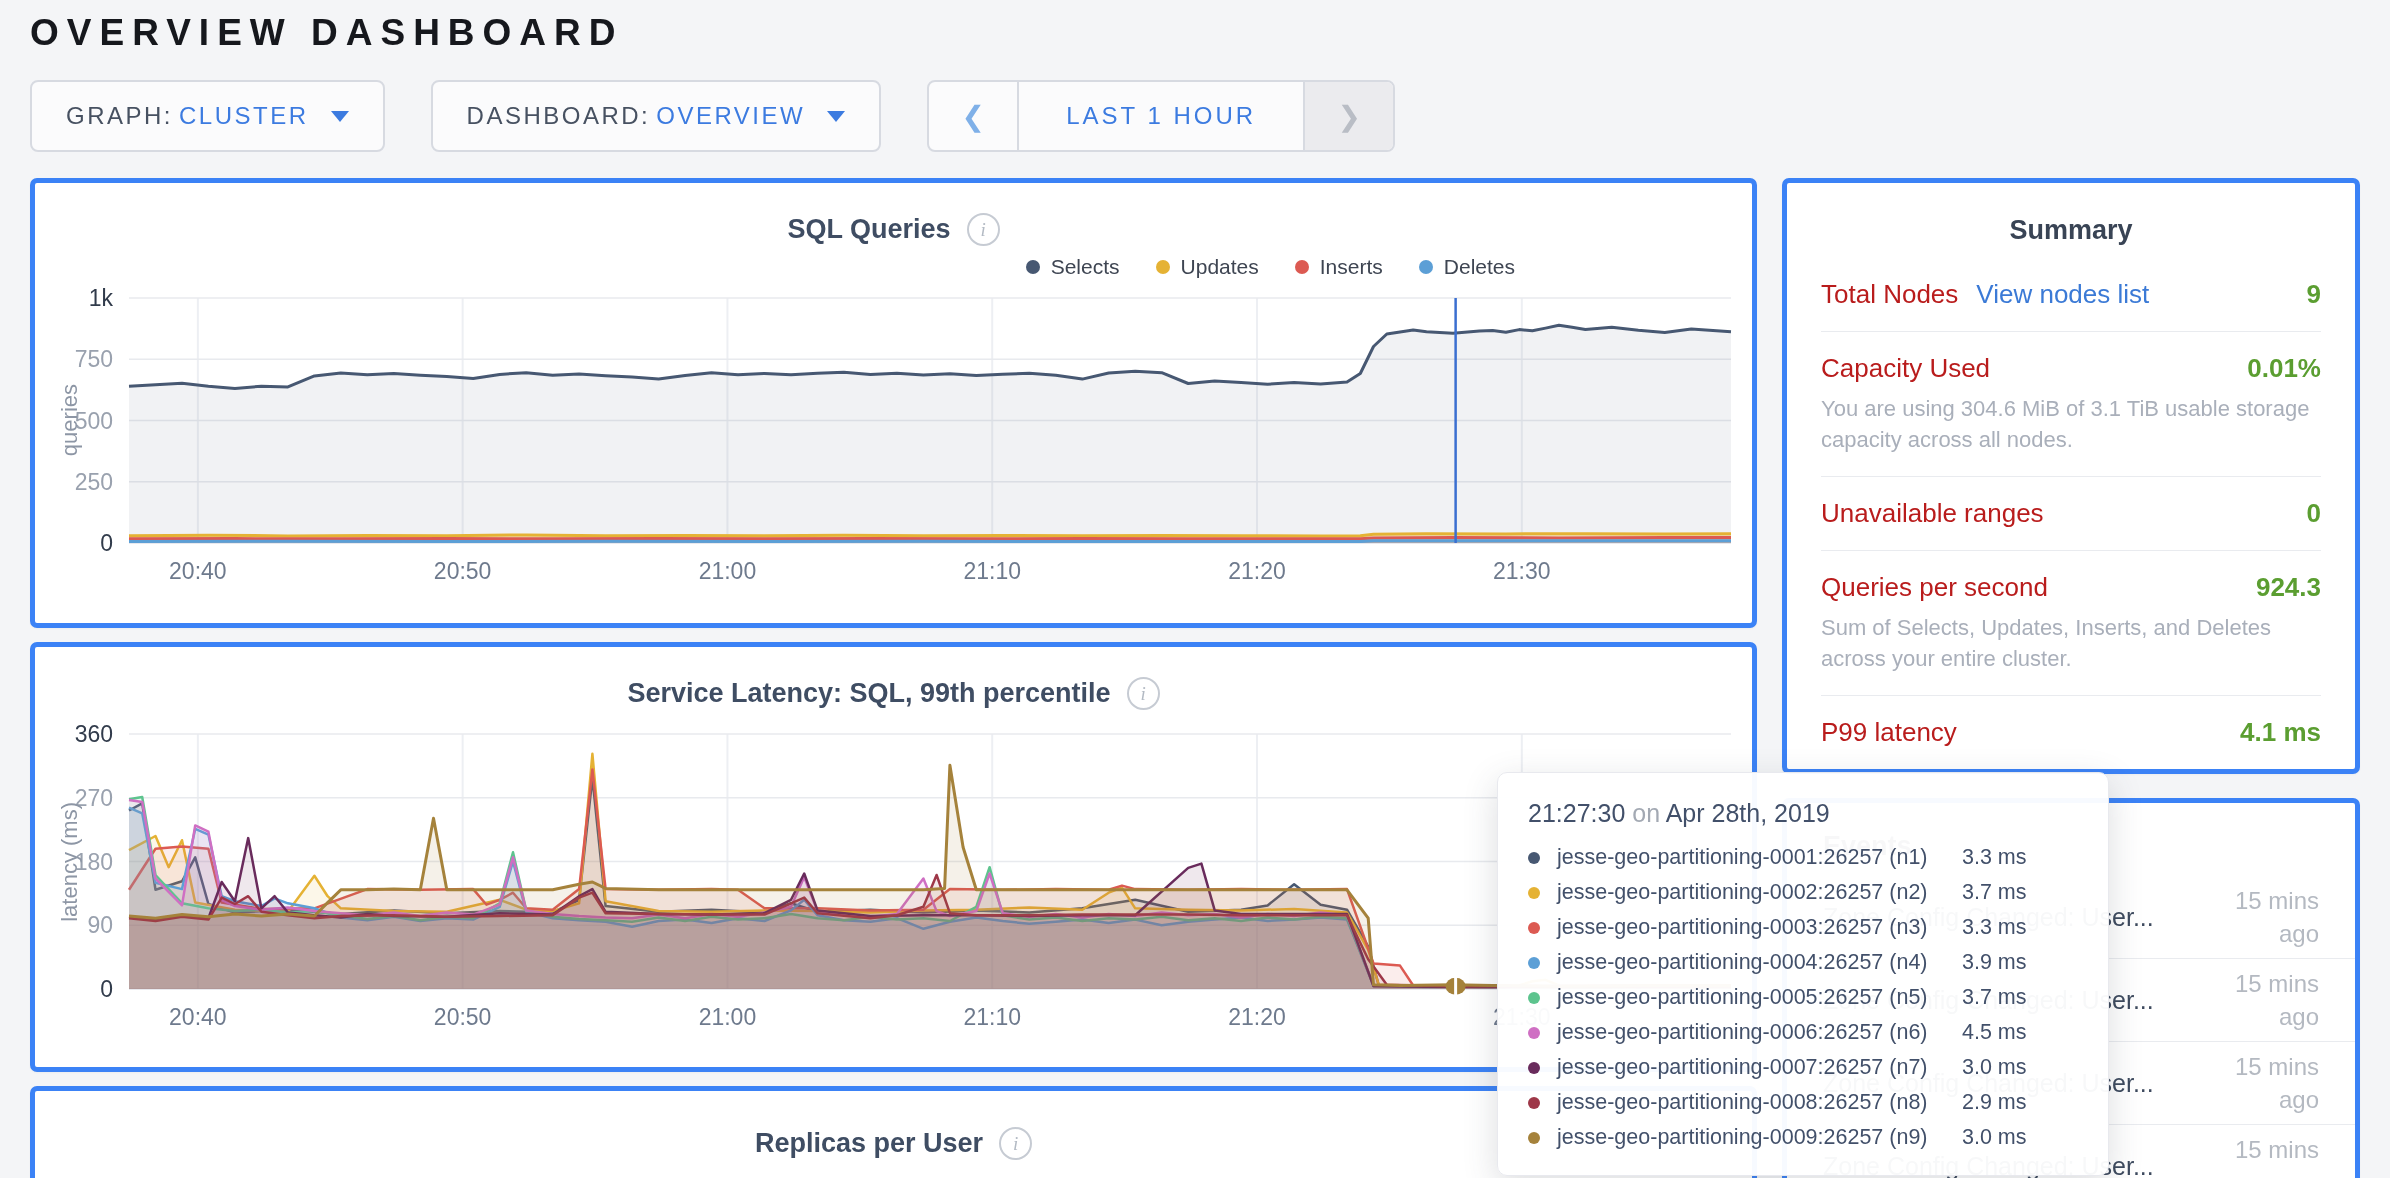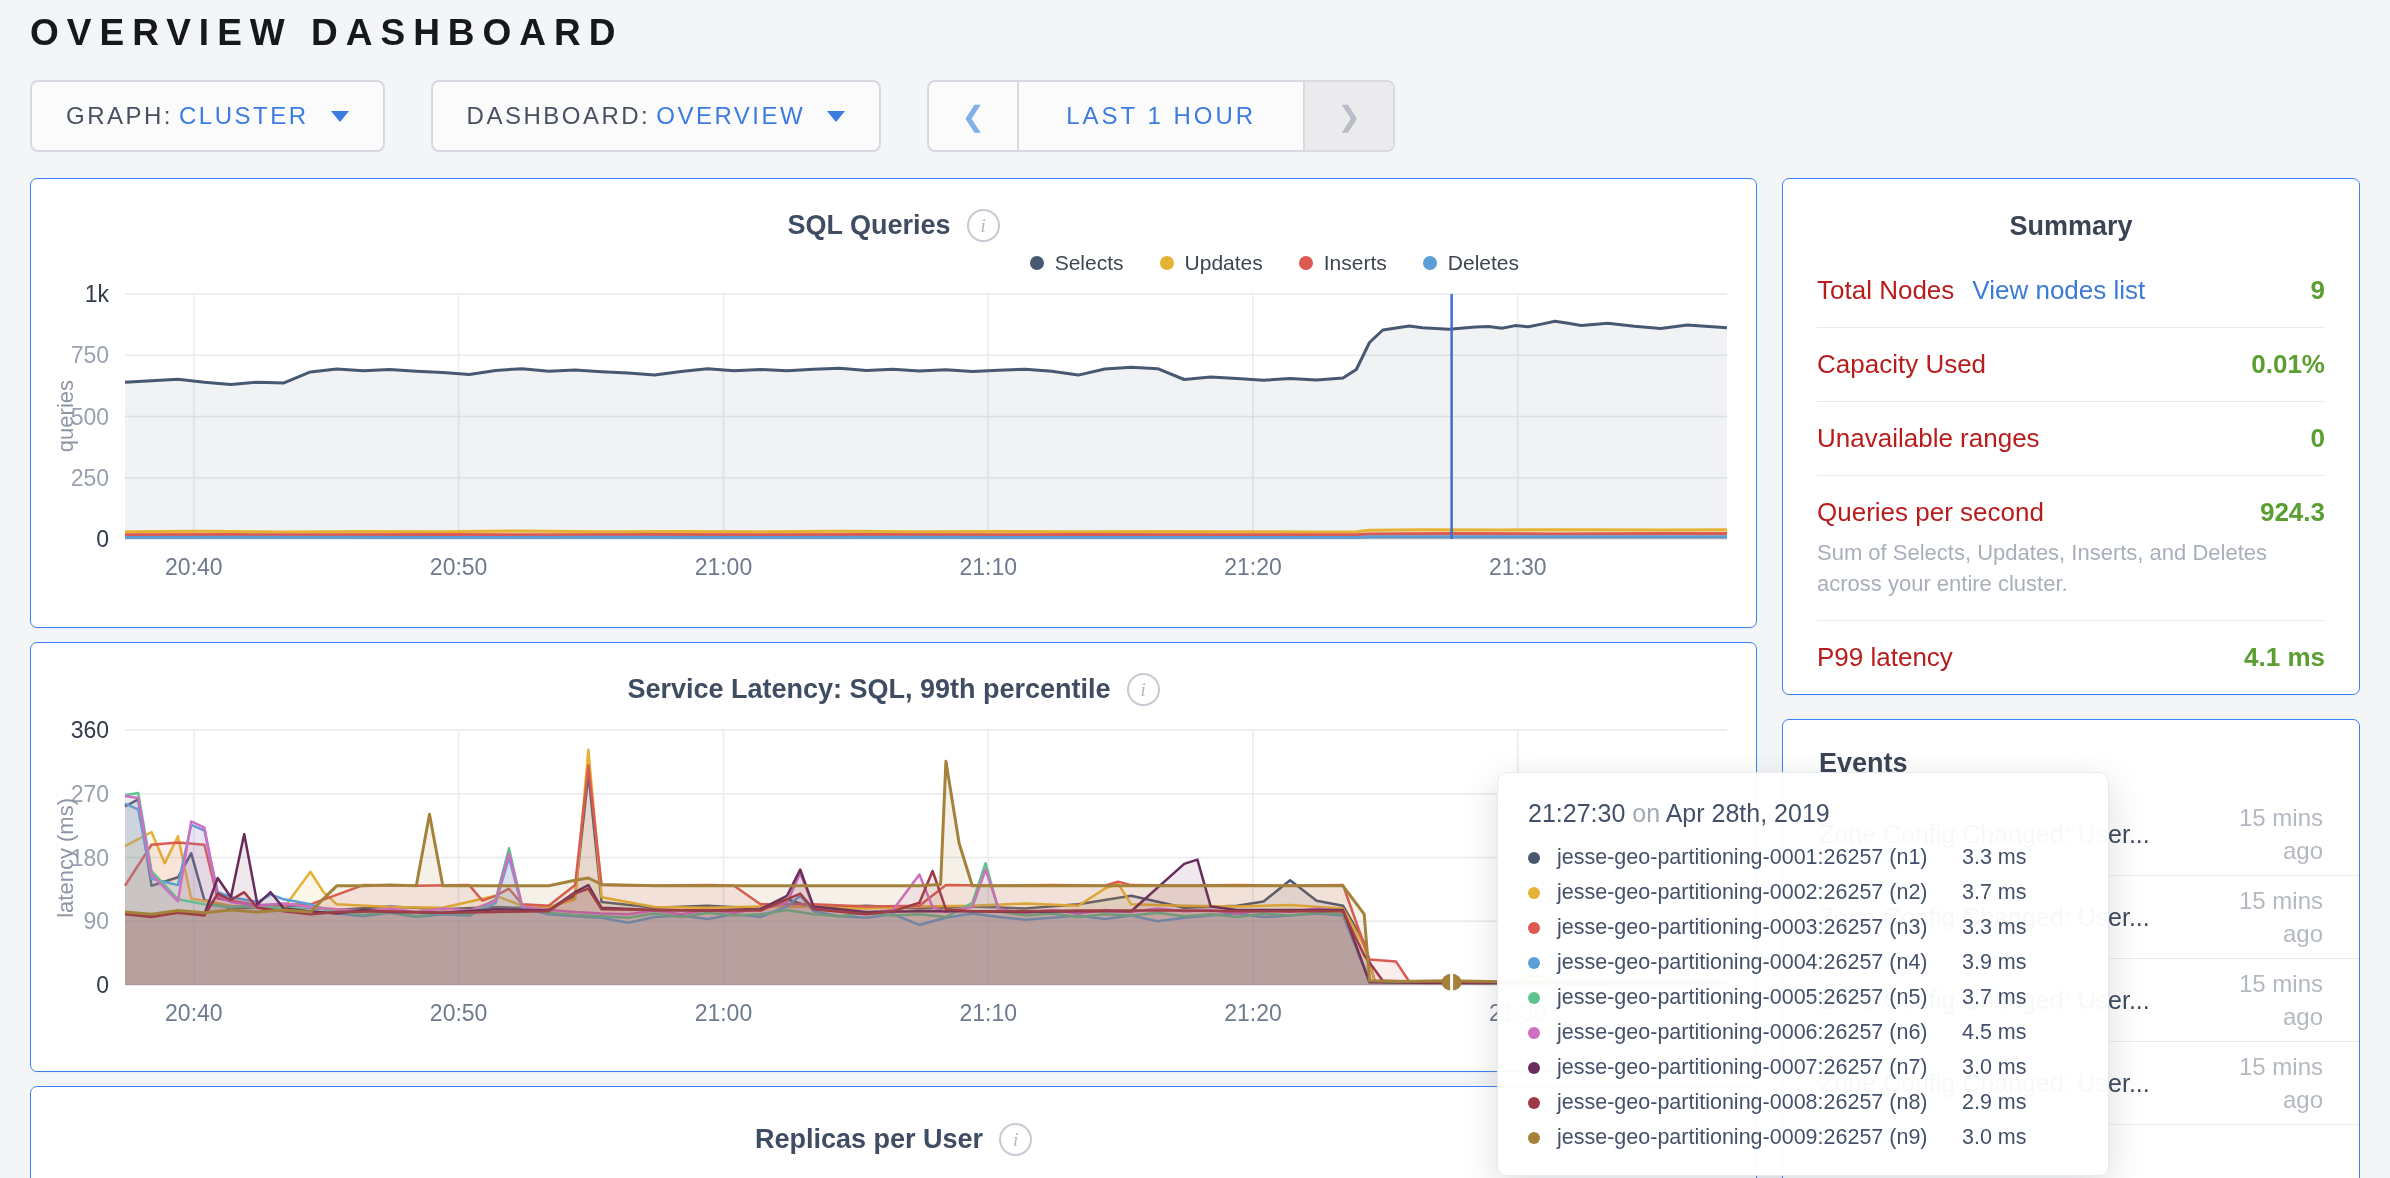--- a/index.html
+++ b/index.html
@@ -18,21 +18,21 @@
   .timepicker { display:flex; height:72px; border:2px solid #d7dae1; border-radius:8px; overflow:hidden; background:#fbfbfc; }
   .tp-btn { width:90px; display:flex; align-items:center; justify-content:center; font-size:28px; cursor:pointer; }
   .tp-prev { color:#7fb0e8; border-right:2px solid #d7dae1; }
   .tp-next { color:#b9bdc5; border-left:2px solid #d7dae1; background:#ebebee; }
   .tp-range { width:284px; display:flex; align-items:center; justify-content:center;
               color:#3c7be0; font-size:24px; letter-spacing:3px; cursor:pointer; }
 
   .layout { display:flex; margin:26px 30px 0; gap:25px; align-items:flex-start; }
   .main-col { width:1735px; display:flex; flex-direction:column; gap:14px; }
   .side-col { width:578px; display:flex; flex-direction:column; gap:24px; }
-  .panel { background:#fff; border:1px solid #3b82f6; border-radius:7px; box-shadow:0 1px 2px rgba(40,44,60,0.04); }
+  .panel { background:#fff; border:5px solid #3b82f6; border-radius:7px; box-shadow:0 1px 2px rgba(40,44,60,0.04); }
 
   .chart-panel { position:relative; }
   .chart-panel.sql { height:450px; }
   .chart-panel.latency { height:430px; }
   .chart-panel.replicas { height:200px; }
   .chart-title-row { display:flex; justify-content:center; align-items:center; gap:16px; margin-top:30px; }
   .chart-title { font-size:27px; font-weight:bold; color:#3f4d63; }
   .info-icon { width:33px; height:33px; border:2px solid #c6cbd3; border-radius:50%; color:#b3bac4;
                font-size:19px; font-family:"Liberation Serif", serif; font-style:italic;
                display:flex; align-items:center; justify-content:center; cursor:pointer; }
@@ -241,20 +241,21 @@
                 <span class="s-label">Total Nodes</span>
                 <span class="s-link">View nodes list</span>
                 <span class="s-value">9</span>
               </div>
             </div>
             <div class="summary-row">
               <div class="summary-row-top">
                 <span class="s-label">Capacity Used</span>
                 <span class="s-value">0.01%</span>
               </div>
+              <div class="s-desc">You are using 304.6 MiB of 3.1 TiB usable storage capacity across all nodes.</div>
             </div>
             <div class="summary-row">
               <div class="summary-row-top">
                 <span class="s-label">Unavailable ranges</span>
                 <span class="s-value">0</span>
               </div>
             </div>
             <div class="summary-row">
               <div class="summary-row-top">
                 <span class="s-label">Queries per second</span>

